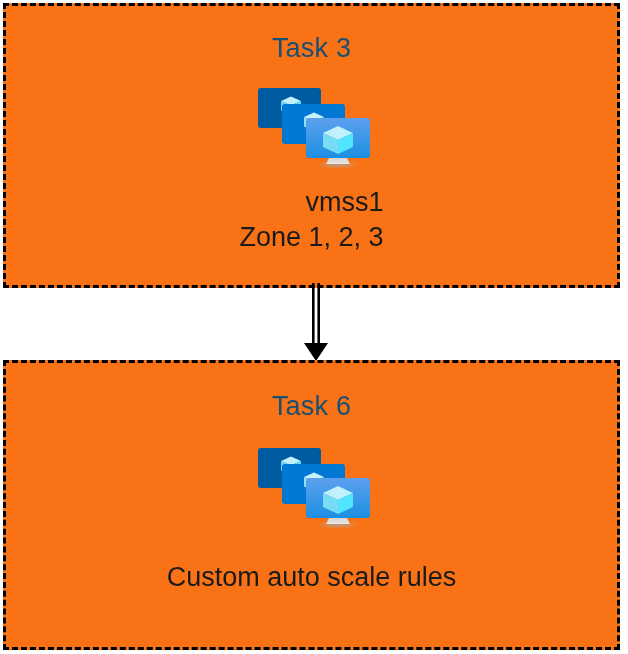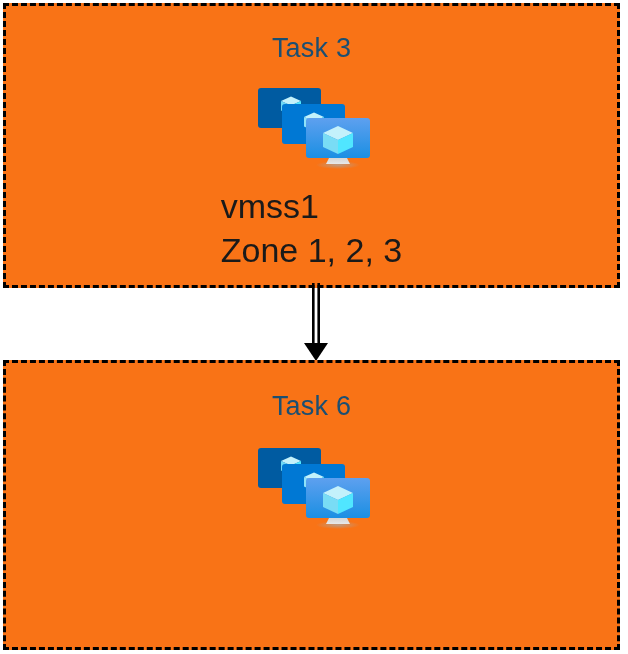--- a/index.html
+++ b/index.html
@@ -61,24 +61,24 @@
   
   .vmss-icon {
     display: block;
   }
   #box-task-3 .vmss-icon { margin-top: 16px; }
   #box-task-4 .vmss-icon { margin-top: 18px; }
 
   
   .caption {
     color: #1a1a1a;
-    font-size: 34px;
+    font-size: 27px;
     font-weight: 400;
     line-height: 1.28;
-    text-align: left;
+    text-align: right;
     white-space: pre-line;
   }
   #box-task-3 .caption { margin-top: 15px; }
   #box-task-4 .caption { margin-top: 30px; }
 
   
   #connector-arrow {
     position: absolute;
     left: 296px;
     top: 283px;
@@ -189,15 +189,16 @@
       <rect x="83" y="70" width="6" height="8" fill="#cfcfcf"></rect>
 
       <rect x="54" y="40" width="64" height="40" rx="3" fill="url(#frontGrad4)"></rect>
       <g>
         <path d="M71 55 L86 48 L101 55 L86 62 Z" fill="#c3f1fb"></path>
         <path d="M71 55 L86 62 L86 76 L71 69 Z" fill="#79dcf5"></path>
         <path d="M101 55 L86 62 L86 76 L101 69 Z" fill="#50e6ff"></path>
       </g>
     </svg>
 
+    <div class="caption">Custom auto scale rules</div>
   </div>
 
 </div>
 
 </body></html>

